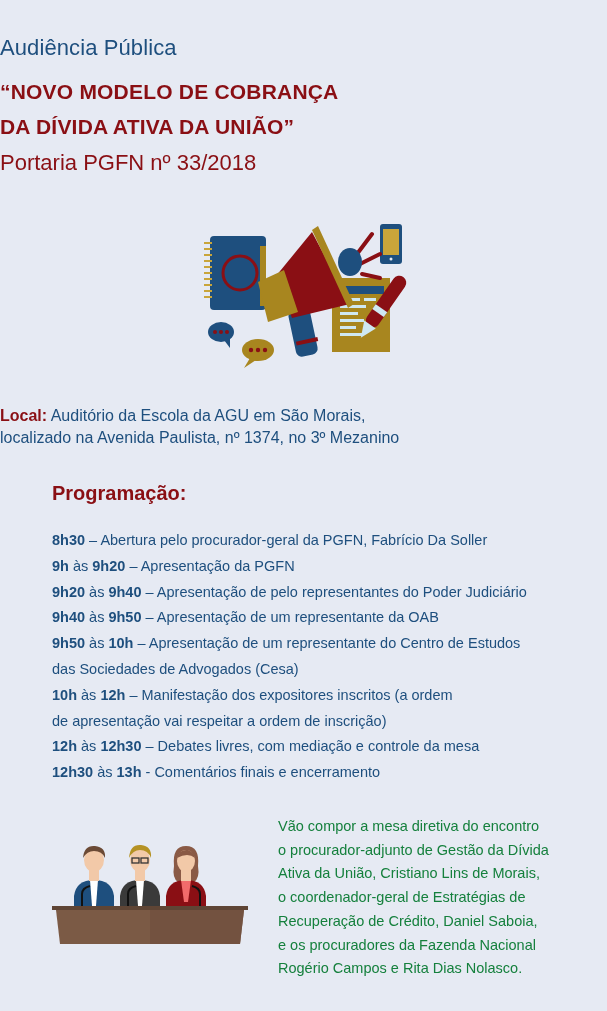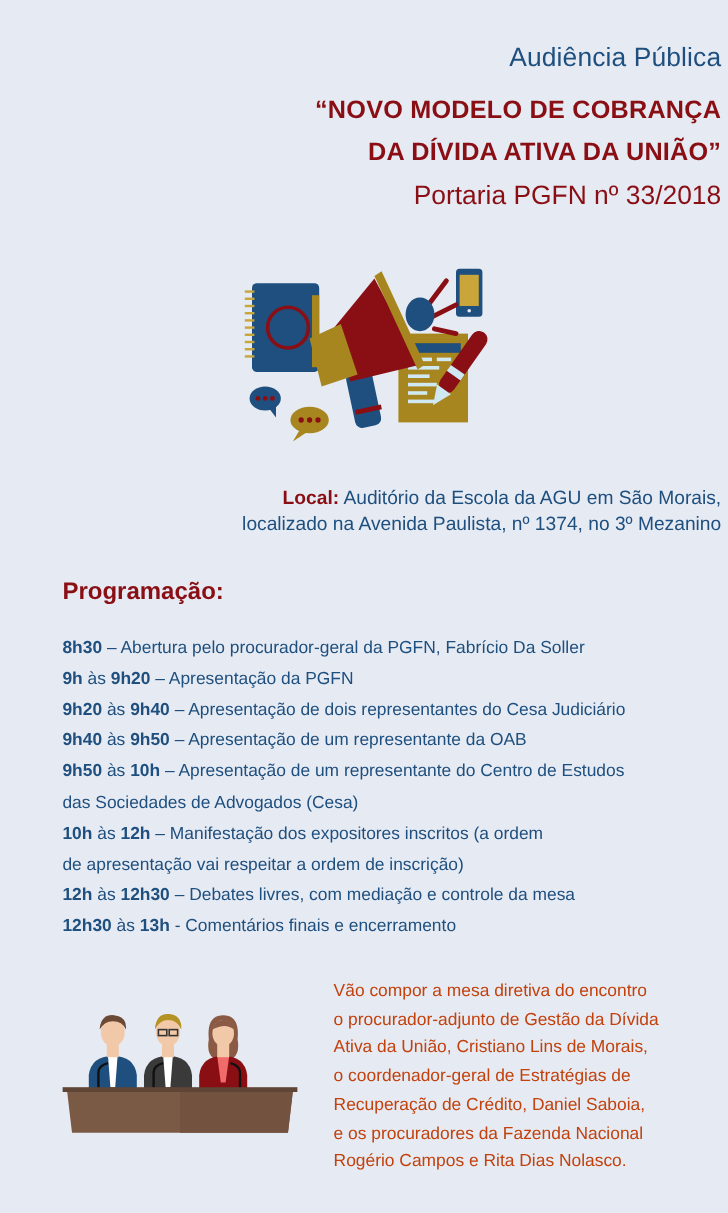--- a/index.html
+++ b/index.html
@@ -5,39 +5,39 @@
     * { margin: 0; padding: 0; box-sizing: border-box; }
     html, body { width: 607px; height: 1011px; }
     body {
       background: #e6eaf3;
       font-family: "Liberation Sans", "DejaVu Sans", sans-serif;
       color: #1e4f7e;
       position: relative;
       overflow: hidden;
     }
     .abs { position: absolute; }
-    .center { left: 0; width: 601px; text-align: right; }
+    .center { left: 0; width: 601px; text-align: left; }
 
     .subtitle-top { top: 35px; font-size: 22px; color: #1e4f7e; letter-spacing: 0.1px; }
     .title { top: 74px; font-size: 21px; font-weight: bold; color: #8a0f14; line-height: 35px; letter-spacing: 0.2px; }
     .portaria { top: 150px; font-size: 22px; color: #8a0f14; }
 
     .hero { left: 200px; top: 212px; width: 210px; height: 160px; }
 
     .local { top: 405px; font-size: 16px; line-height: 22px; color: #1e4f7e; }
     .local .lbl { color: #8a0f14; font-weight: bold; }
 
     .prog-head { left: 52px; top: 482px; font-size: 20px; font-weight: bold; color: #8a0f14; }
 
     .prog { left: 52px; top: 528px; width: 520px; font-size: 14.5px; line-height: 25.8px; color: #1e4f7e; }
     .prog .t { font-weight: bold; }
 
     .panel { left: 52px; top: 836px; width: 196px; height: 110px; }
 
-    .mesa { left: 278px; top: 815px; width: 300px; font-size: 14.5px; line-height: 23.7px; color: #c2410c; }
+    .mesa { left: 278px; top: 815px; width: 300px; font-size: 14.5px; line-height: 23.7px; color: #15803d; }
   </style>
 </head>
 <body>
 
 <div class="abs center subtitle-top">Audiência Pública</div>
 <div class="abs center title">
   <div>“NOVO MODELO DE COBRANÇA</div>
   <div>DA DÍVIDA ATIVA DA UNIÃO”</div>
 </div>
 <div class="abs center portaria">Portaria PGFN nº 33/2018</div>
@@ -122,21 +122,21 @@
 <div class="abs center local">
   <div><span class="lbl">Local:</span><span> Auditório da Escola da AGU em São Morais,</span></div>
   <div>localizado na Avenida Paulista, nº 1374, no 3º Mezanino</div>
 </div>
 
 <div class="abs prog-head">Programação:</div>
 
 <div class="abs prog">
   <div><span class="t">8h30</span><span></span><span class="t"></span><span> – Abertura pelo procurador-geral da PGFN, Fabrício Da Soller</span></div>
   <div><span class="t">9h</span><span> às </span><span class="t">9h20</span><span> – Apresentação da PGFN</span></div>
-  <div><span class="t">9h20</span><span> às </span><span class="t">9h40</span><span> – Apresentação de dois representantes do Cesa Judiciário</span></div>
+  <div><span class="t">9h20</span><span> às </span><span class="t">9h40</span><span> – Apresentação de pelo representantes do Poder Judiciário</span></div>
   <div><span class="t">9h40</span><span> às </span><span class="t">9h50</span><span> – Apresentação de um representante da OAB</span></div>
   <div style="width:490px"><span class="t">9h50</span><span> às </span><span class="t">10h</span><span> – Apresentação de um representante do Centro de Estudos das Sociedades de Advogados (Cesa)</span></div>
   <div style="width:420px"><span class="t">10h</span><span> às </span><span class="t">12h</span><span> – Manifestação dos expositores inscritos (a ordem de apresentação vai respeitar a ordem de inscrição)</span></div>
   <div><span class="t">12h</span><span> às </span><span class="t">12h30</span><span> – Debates livres, com mediação e controle da mesa</span></div>
   <div><span class="t">12h30</span><span> às </span><span class="t">13h</span><span> - Comentários finais e encerramento</span></div>
 </div>
 
 <svg class="abs panel" viewBox="0 0 196 110">
 
   <g>

